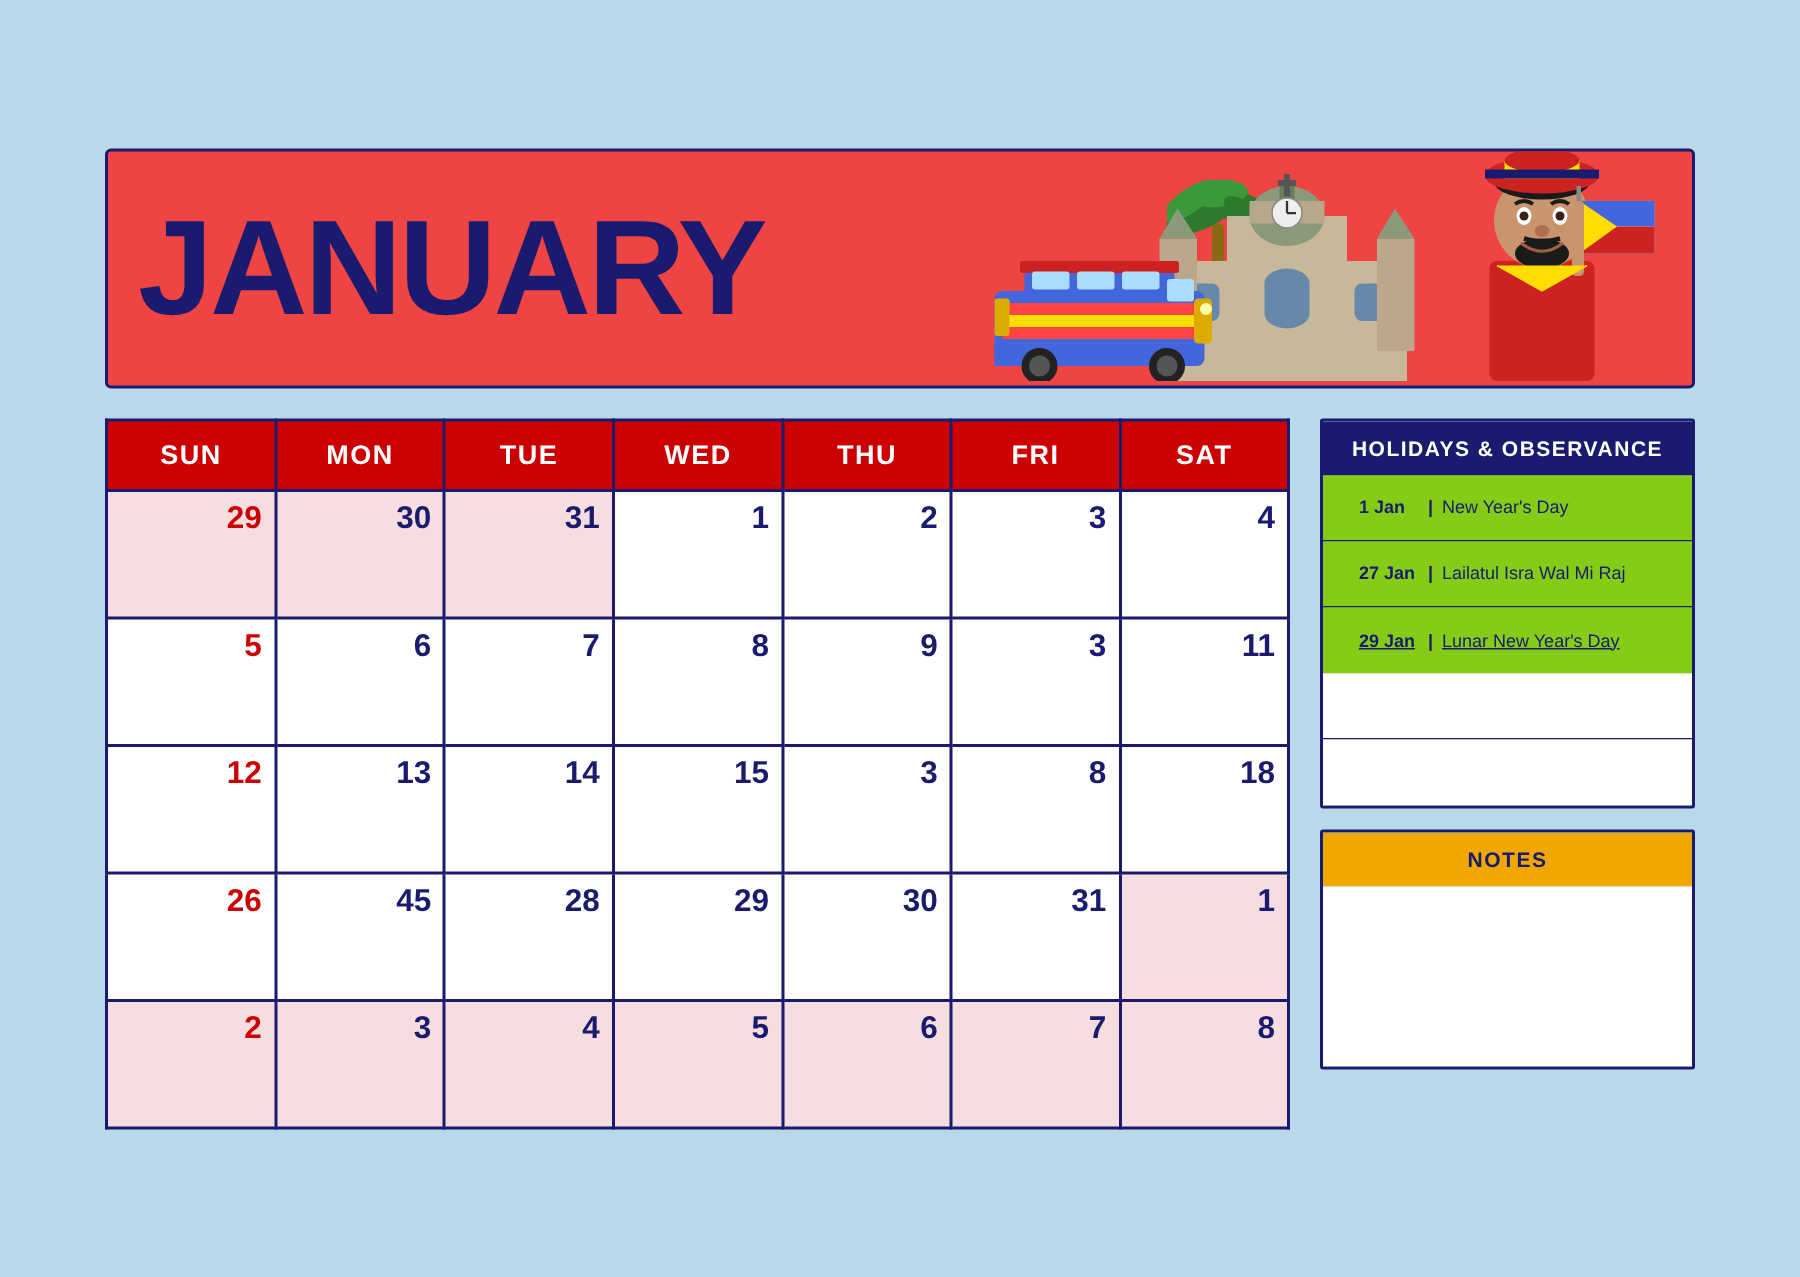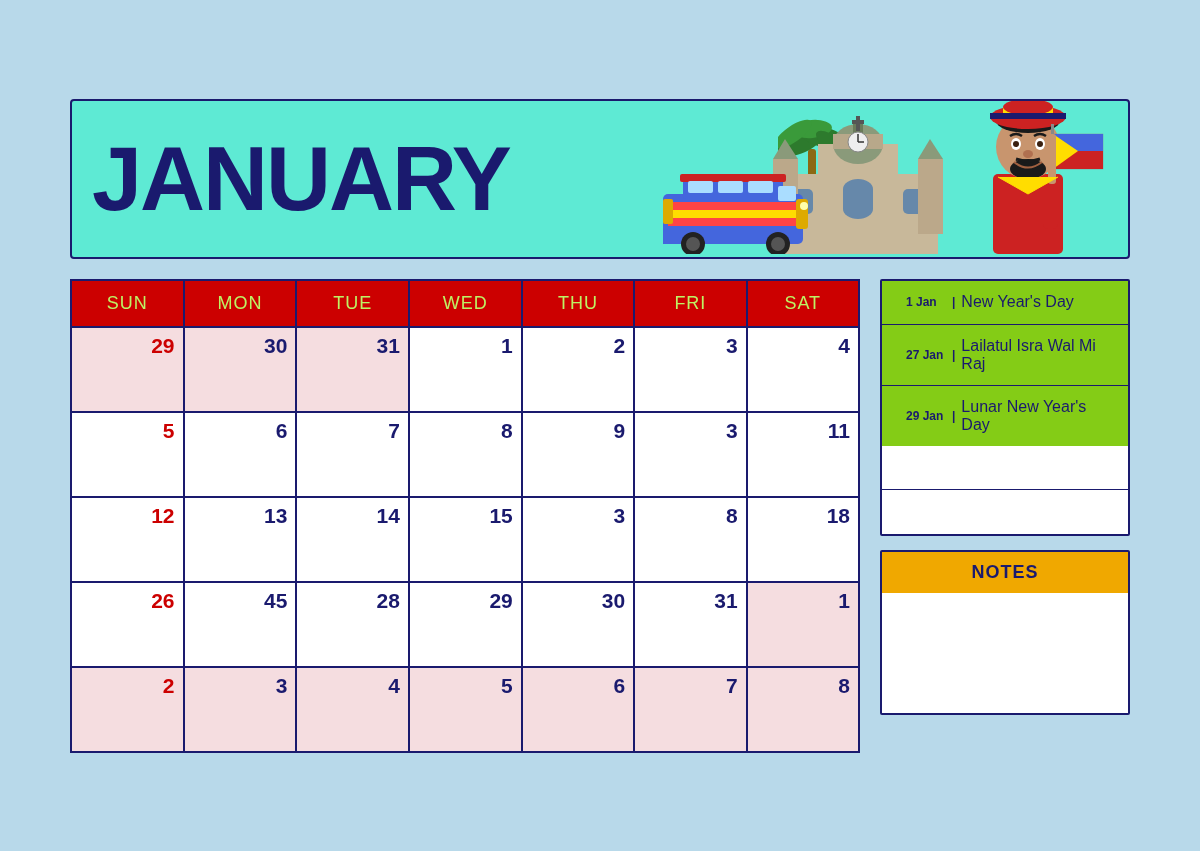--- a/index.html
+++ b/index.html
@@ -14,21 +14,21 @@
       width: 1200px;
     }
 
     .page-container {
       width: 1100px;
       padding: 20px;
     }
 
     
     .header-box {
-      background: #5eead4;
+      background: #ef4444;
       border: 2px solid #1a1a6e;
       border-radius: 4px;
       display: flex;
       align-items: center;
       justify-content: space-between;
       padding: 10px 20px;
       margin-bottom: 20px;
       overflow: hidden;
       height: 160px;
       position: relative;
@@ -64,22 +64,22 @@
     }
 
     .calendar-table {
       width: 100%;
       border-collapse: collapse;
       border: 2px solid #1a1a6e;
     }
 
     .calendar-table th {
       background-color: #cc0000;
-      color: #bef264;
-      font-weight: 400;
+      color: #ffffff;
+      font-weight: 700;
       font-size: 18px;
       text-align: center;
       padding: 12px 0;
       border: 2px solid #1a1a6e;
       letter-spacing: 1px;
     }
 
     .calendar-table td {
       border: 2px solid #1a1a6e;
       width: 120px;
@@ -142,53 +142,54 @@
       color: #1a1a6e;
       background: #84cc16;
       display: flex;
       align-items: center;
       gap: 6px;
       min-height: 44px;
     }
 
     .holiday-item:last-child {
       border-bottom: none;
+      text-decoration: underline;
     }
 
     .holiday-date {
       font-weight: 700;
       white-space: nowrap;
       min-width: 40px;
     }
 
     .holiday-sep {
       font-weight: 700;
     }
 
     .holiday-name {
-      font-size: 16px;
+      font-size: 12px;
     }
 
     .holiday-empty {
       height: 44px;
       background: #fff;
       border-bottom: 1px solid #1a1a6e;
     }
 
     .notes-box {
       border: 2px solid #1a1a6e;
       border-radius: 2px;
       overflow: hidden;
     }
 
     .notes-header {
       background-color: #f0a800;
       color: #1a1a6e;
       font-weight: 800;
-      font-size: 18px;
+      font-size: 14px;
       text-align: center;
       padding: 10px;
       letter-spacing: 1px;
     }
 
     .notes-body {
       background: #fff;
       height: 120px;
     }
 
@@ -460,20 +461,21 @@
                 <span class="day-num">8</span>
               </td>
             </tr>
           </tbody>
       </table>
     </div>
 
     <div class="right-panel">
 
       <div class="holidays-box">
+        <div class="holidays-header">HOLIDAYS &amp; OBSERVANCE</div>
         <div id="holiday-list">
             <div class="holiday-item">
               <span class="holiday-date">1 Jan</span>
               <span class="holiday-sep">|</span>
               <span class="holiday-name">New Year's Day</span>
             </div>
             <div class="holiday-item">
               <span class="holiday-date">27 Jan</span>
               <span class="holiday-sep">|</span>
               <span class="holiday-name">Lailatul Isra Wal Mi Raj</span>

